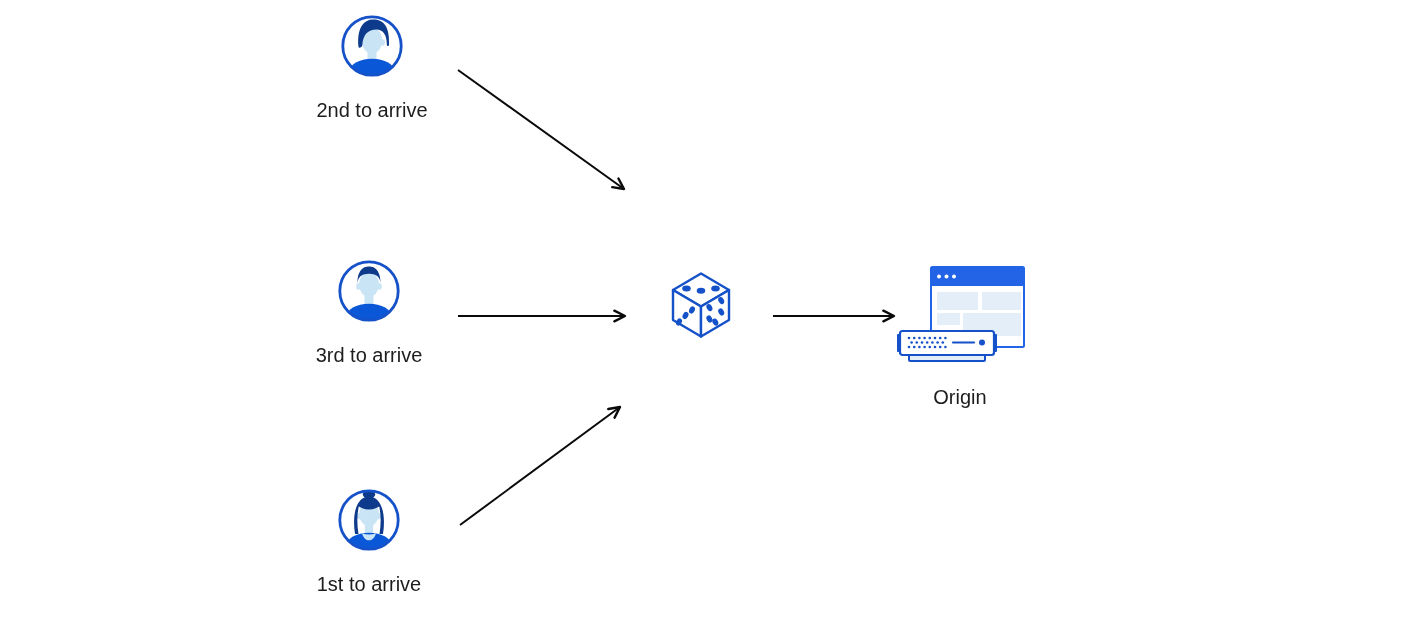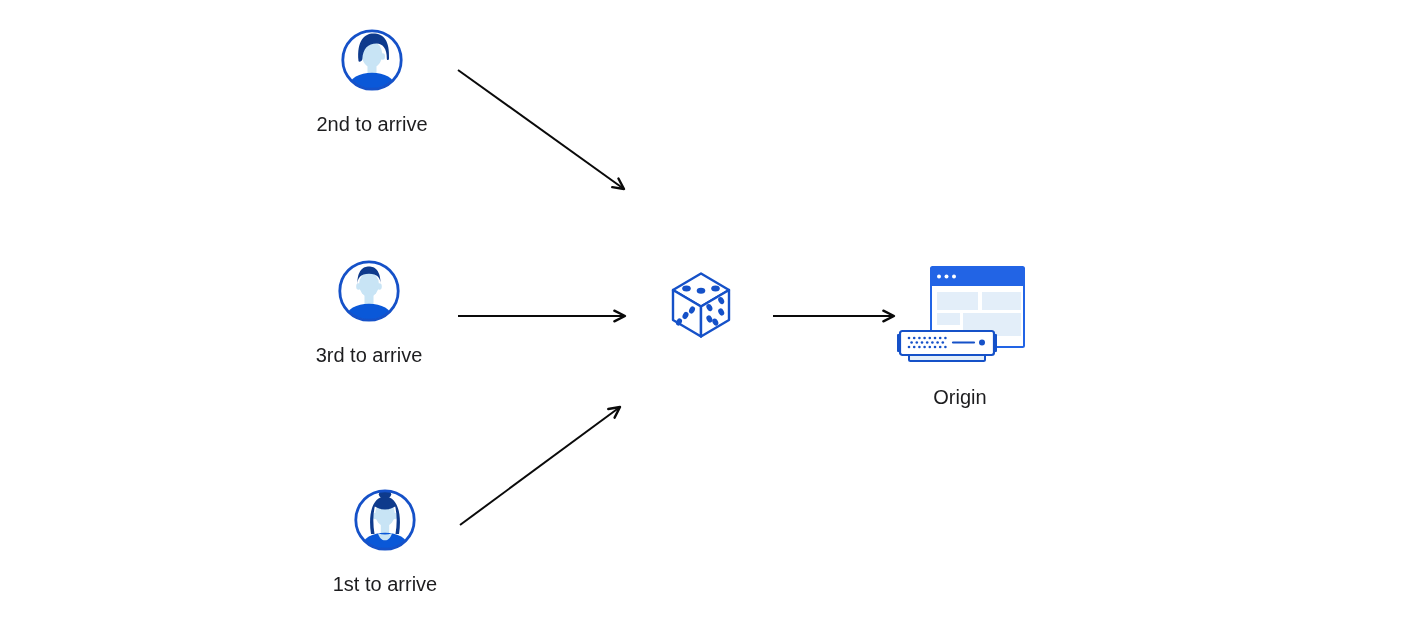--- a/index.html
+++ b/index.html
@@ -52,21 +52,21 @@
       <marker id="arrh" viewBox="0 0 12 12" refX="10" refY="6" markerWidth="8" markerHeight="8" orient="auto" markerUnits="strokeWidth">
         <path d="M2 2 L10 6 L2 10" fill="none" stroke="var(--arrow-black, #0a0a0a)" stroke-width="1.8" stroke-linecap="round" stroke-linejoin="round"></path>
       </marker>
     </defs>
     <line x1="458" y1="70" x2="624" y2="189" stroke="var(--arrow-black, #0a0a0a)" stroke-width="2" marker-end="url(#arrh)"></line>
     <line x1="458" y1="316" x2="625" y2="316" stroke="var(--arrow-black, #0a0a0a)" stroke-width="2" marker-end="url(#arrh)"></line>
     <line x1="460" y1="525" x2="620" y2="407" stroke="var(--arrow-black, #0a0a0a)" stroke-width="2" marker-end="url(#arrh)"></line>
     <line x1="773" y1="316" x2="894" y2="316" stroke="var(--arrow-black, #0a0a0a)" stroke-width="2" marker-end="url(#arrh)"></line>
   </svg>
 
-  <div class="node node-user" style="left:297px; top:28px;">
+  <div class="node node-user" style="left:297px; top:14px;">
     <svg class="avatar" viewBox="0 0 64 64">
       <defs>
           <clipPath id="clip-av1">
             <circle cx="32" cy="32" r="28.6"></circle>
           </clipPath>
         </defs>
       <circle cx="32" cy="32" r="28.6" fill="var(--white,#fff)"></circle>
       <g clip-path="url(#clip-av1)">
         <ellipse cx="21.3" cy="28.5" rx="2.3" ry="3.3" fill="var(--face-blue,#c8e4f5)"></ellipse>
         <ellipse cx="42.7" cy="28.5" rx="2.3" ry="3.3" fill="var(--face-blue,#c8e4f5)"></ellipse>
@@ -94,21 +94,21 @@
         <ellipse cx="32" cy="25.5" rx="10" ry="12.5" fill="var(--face-blue,#c8e4f5)"></ellipse>
         <path fill="var(--hair-blue,#0e3a8c)" d="M20.3 25.5 C20.3 11.5 26 7.5 32 7.5 C38 7.5 43.7 11.5 43.7 25.5 C43.7 19.5 40.5 14.8 32 14.8 C23.5 14.8 20.3 19.5 20.3 25.5 Z"></path>
         <rect x="27.5" y="34" width="9" height="12" fill="var(--face-blue,#c8e4f5)"></rect>
         <path fill="var(--shirt-blue,#0a58d8)" d="M6.5 64 C8 50.5 18.5 44.8 32 44.8 C45.5 44.8 56 50.5 57.5 64 Z"></path>
       </g>
       <circle cx="32" cy="32" r="29.2" fill="none" stroke="var(--primary-blue,#1551c8)" stroke-width="2.8"></circle>
     </svg>
     <div class="label">3rd to arrive</div>
   </div>
 
-  <div class="node node-user" style="left:310px; top:488px;justify-content:space-between;">
+  <div class="node node-user" style="left:294px; top:488px;justify-content:space-between;">
     <svg class="avatar" viewBox="0 0 64 64">
       <defs>
           <clipPath id="clip-av3">
             <circle cx="32" cy="32" r="28.6"></circle>
           </clipPath>
         </defs>
       <circle cx="32" cy="32" r="28.6" fill="var(--white,#fff)"></circle>
       <g clip-path="url(#clip-av3)">
         <ellipse cx="32" cy="6.2" rx="6.2" ry="4.6" fill="var(--hair-blue,#0e3a8c)"></ellipse>
         <ellipse cx="22" cy="28" rx="2.2" ry="3.2" fill="var(--face-blue,#c8e4f5)"></ellipse>

